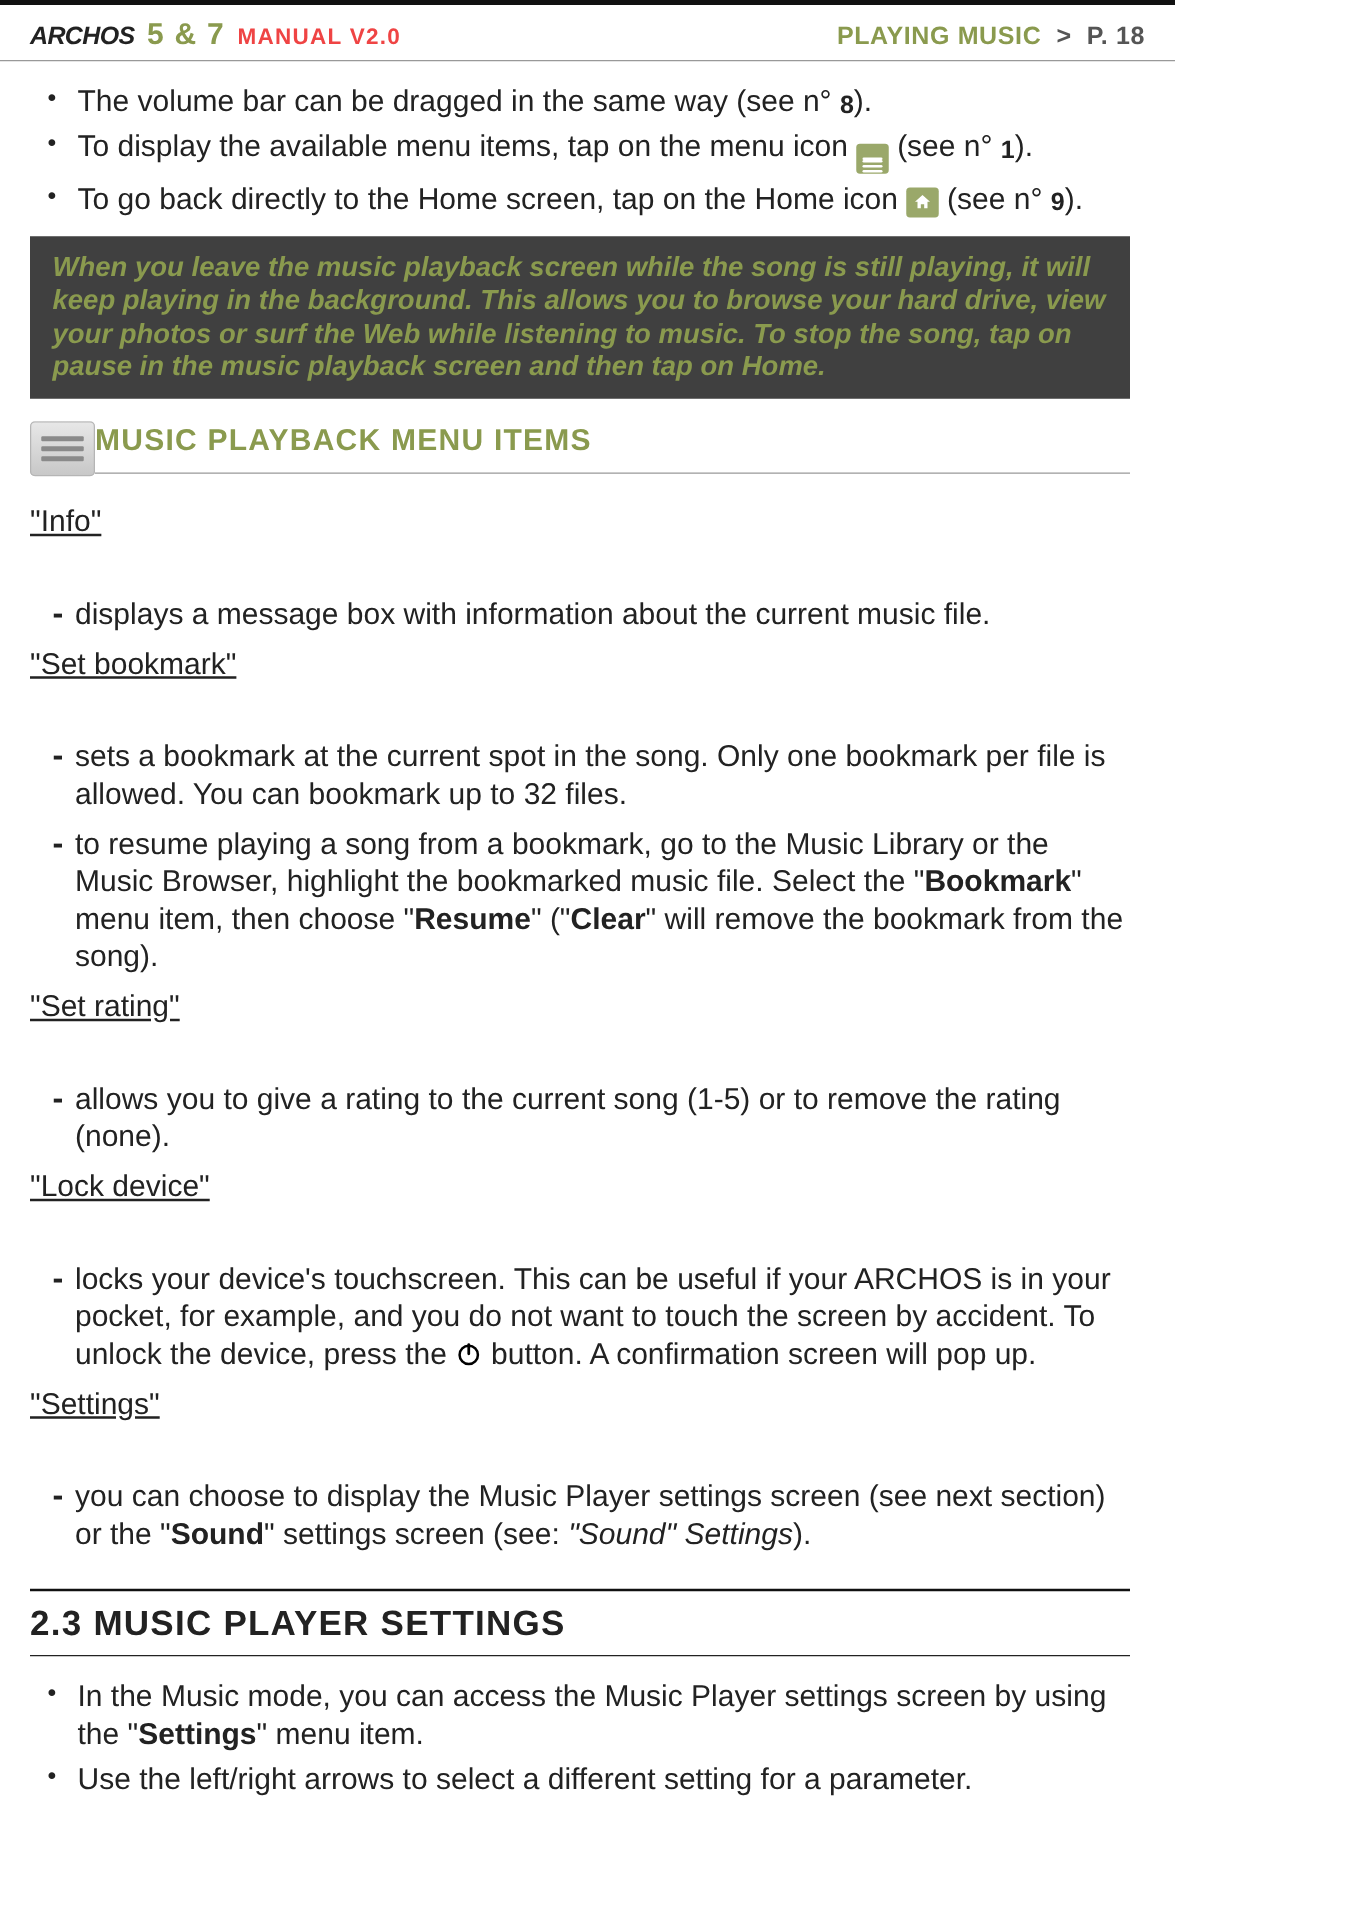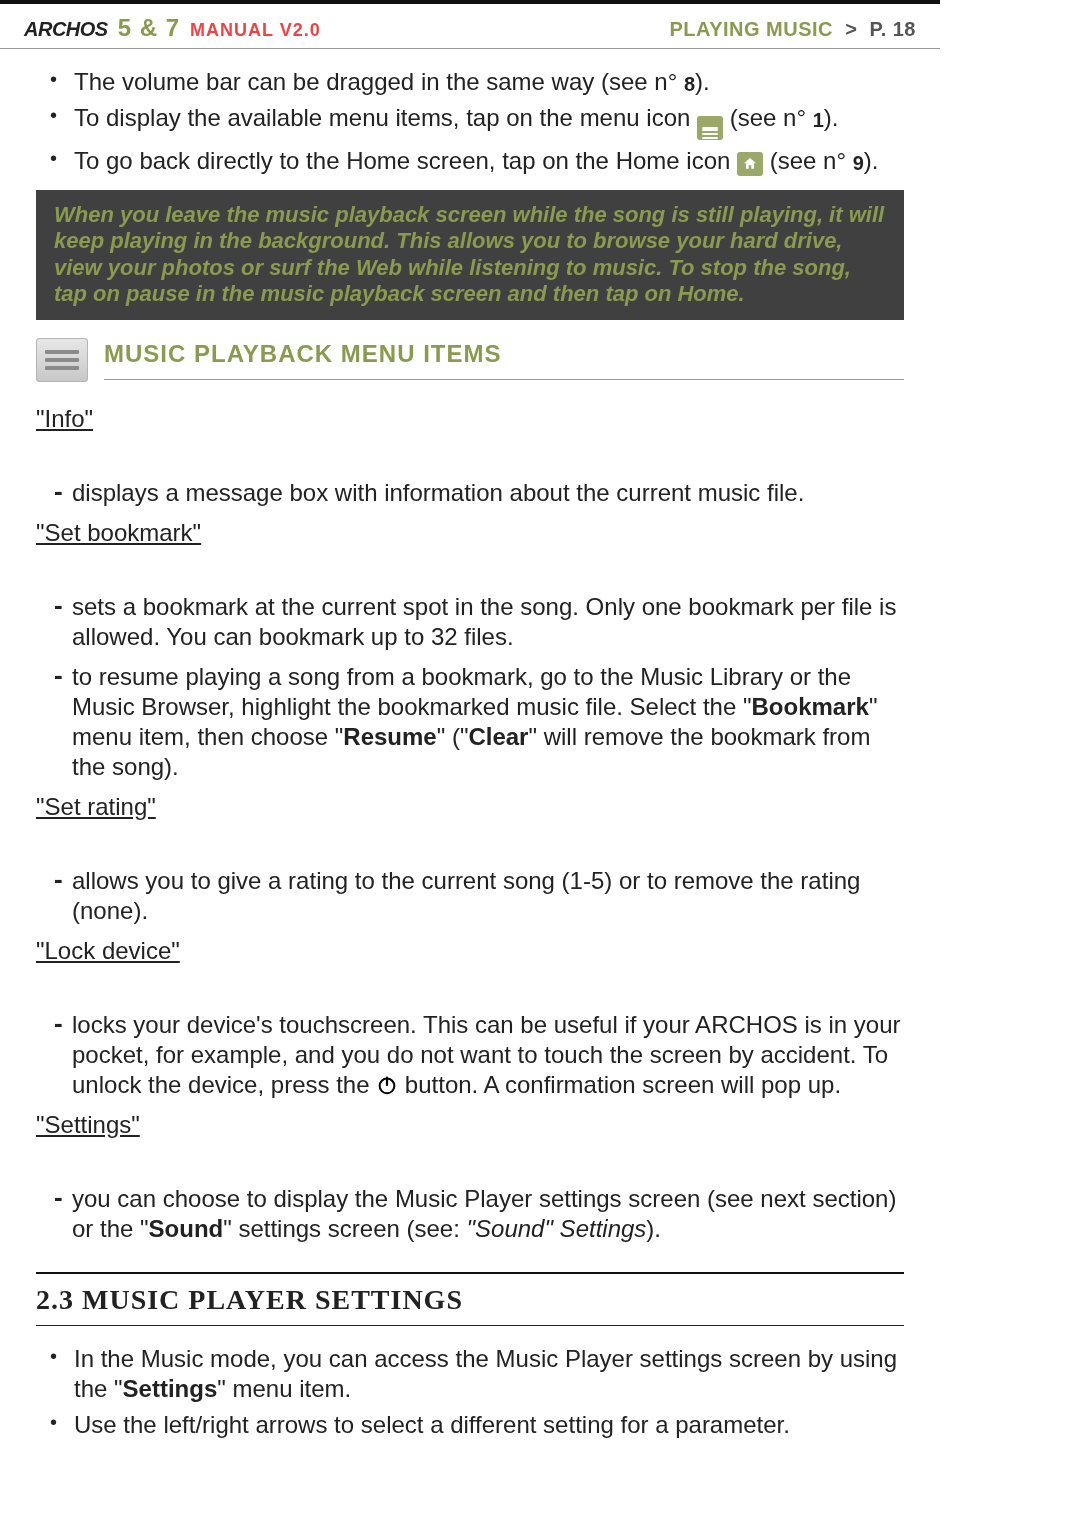--- a/index.html
+++ b/index.html
@@ -5,44 +5,44 @@
   * { box-sizing: border-box; margin: 0; padding: 0; }
   html, body { width: 1080px; background: #fff; font-family: "Myriad Pro", "Segoe UI", Arial, sans-serif; color: #222; }
   .page { width: 940px; padding: 0; }
   .topbar { border-top: 4px solid #111; border-bottom: 1px solid #999; padding: 10px 24px 6px 24px; display: flex; align-items: baseline; gap: 10px; }
   .brand { font-weight: 900; font-style: italic; letter-spacing: -0.5px; font-size: 20px; }
   .brand-model { color: #8a9a4e; font-weight: 800; font-size: 24px; letter-spacing: 1px; }
   .manual-ver { color: #ef4444; font-weight: 700; font-size: 18px; letter-spacing: 1px; }
   .right-head { margin-left: auto; color: #8a9a4e; font-weight: 800; font-size: 20px; letter-spacing: 0.5px; }
   .right-head .gt { color: #555; margin: 0 6px; }
   .right-head .pg { color: #555; }
-  .content { padding: 18px 36px 0 36px; font-size: 24px; line-height: 1.25; }
+  .content { padding: 18px 36px 0 24px; font-size: 24px; line-height: 1.25; }
   ul.bullets { list-style: none; padding-left: 14px; }
   ul.bullets > li { position: relative; padding-left: 24px; margin-bottom: 6px; }
   ul.bullets > li::before { content: "•"; position: absolute; left: 0; top: 0; font-size: 20px; }
   .icon-box { display: inline-flex; align-items: center; justify-content: center; width: 26px; height: 24px; border-radius: 3px; vertical-align: -3px; }
   .menu-icon { background: #9aa86a; }
   .menu-icon span { display: block; width: 16px; height: 2px; background: #fff; margin: 2px 0; border-radius: 1px; }
   .menu-icon-inner { display: flex; flex-direction: column; align-items: center; justify-content: center; }
   .home-icon { background: #9aa86a; color: #fff; font-size: 16px; line-height: 1; }
   .digit-boxed { display: inline-block; font-weight: 900; font-family: "Arial Black", Arial, sans-serif; font-size: 20px; vertical-align: -1px; }
   .note-box { background: #404040; margin: 14px 0 18px 0; padding: 12px 18px; font-style: italic; font-weight: 700; color: #8a9a4e; font-size: 22px; line-height: 1.2; }
-  .section-row { display: flex; align-items: center; gap: 16px; margin: 10px 0 22px 0; }
+  .section-row { display: flex; align-items: center; margin: 10px 0 22px 0; }
   .section-icon { width: 52px; height: 44px; background: linear-gradient(#e8e8e8,#c7c7c7); border-radius: 4px; display: flex; flex-direction: column; align-items: center; justify-content: center; gap: 4px; box-shadow: inset 0 0 0 1px #b5b5b5; }
   .section-icon span { display: block; width: 34px; height: 4px; background: #8a8a8a; border-radius: 1px; }
   .section-title-wrap { flex: 1; border-bottom: 1px solid #999; padding-bottom: 10px; }
   .section-title { color: #8a9a4e; font-weight: 800; letter-spacing: 1px; font-size: 24px; }
   .term { text-decoration: underline; font-size: 24px; margin-top: 10px; margin-bottom: 4px; }
   ul.dash { list-style: none; padding-left: 18px; margin-top: 44px; }
   ul.dash > li { position: relative; padding-left: 18px; margin-bottom: 10px; }
   ul.dash > li::before { content: "-"; position: absolute; left: 0; top: 0; font-weight: 900; font-size: 26px; line-height: 1; }
   .bold { font-weight: 700; }
   .ital { font-style: italic; }
   .h2-rule-top { border-top: 2.5px solid #111; margin-top: 28px; }
-  .h2 { font-family: Liberation Serif, serif; font-weight: 900; letter-spacing: 1px; font-size: 28px; padding: 8px 0; text-transform: uppercase; }
+  .h2 { font-family: Liberation Sans, sans-serif; font-weight: 900; letter-spacing: 1px; font-size: 28px; padding: 8px 0; text-transform: uppercase; }
   .h2-rule-bot { border-top: 1.5px solid #222; margin-bottom: 18px; }
   .pbtn { display: inline-flex; align-items: center; justify-content: center; width: 22px; height: 22px; vertical-align: -3px; }
   .pbtn svg { width: 22px; height: 22px; }
 </style>
 </head>
 <body>
 
 <div class="page">
 
   <div class="topbar">

